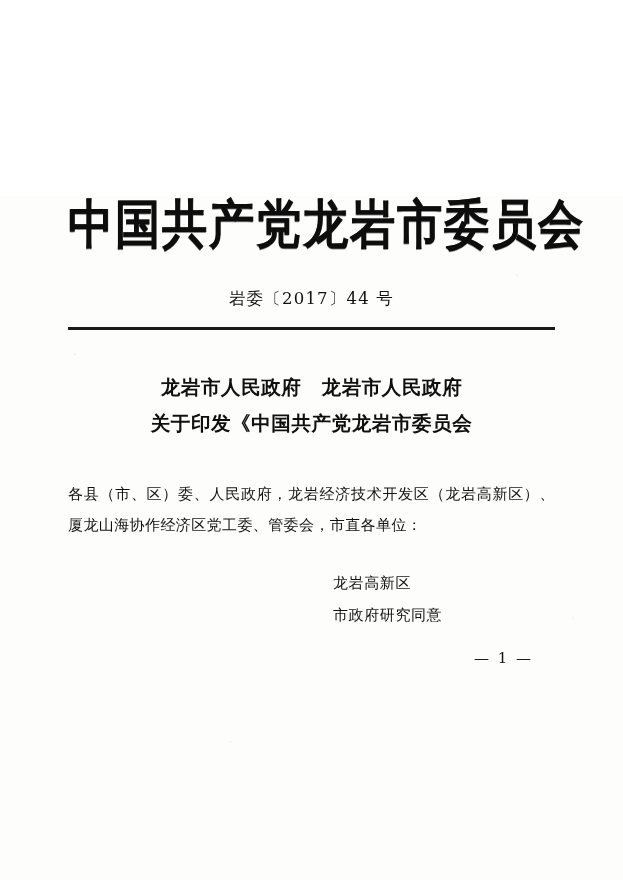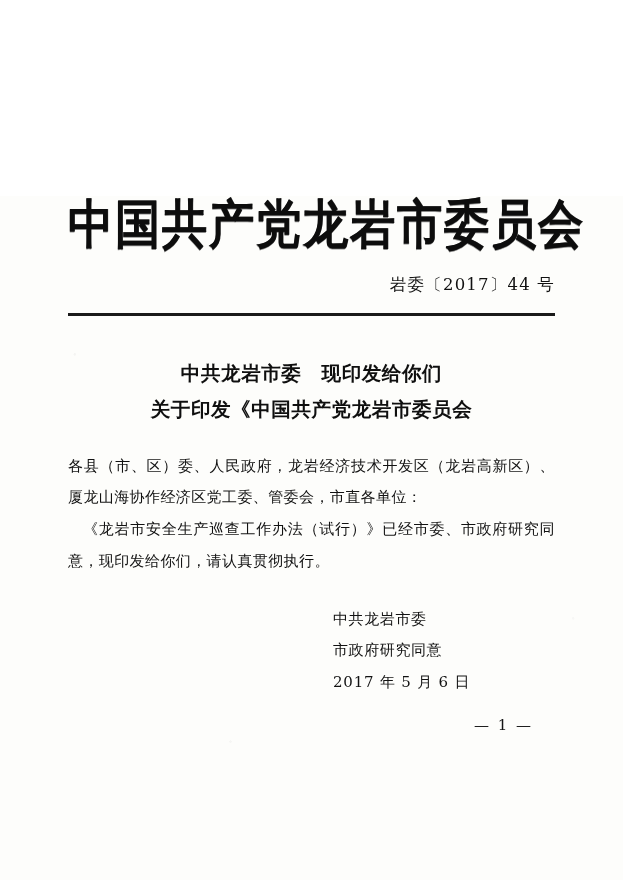--- a/index.html
+++ b/index.html
@@ -49,22 +49,22 @@
     line-height: 1.12;
     letter-spacing: 2px;
     color: #0d0d0d;
     transform: scaleY(1.16);
     transform-origin: center top;
     text-shadow: 0.6px 0 0 rgba(0,0,0,0.75), 0 0.6px 0 rgba(0,0,0,0.45);
     white-space: nowrap;
   }
 
   .doc-number {
-    margin-top: 28px;
-    text-align: right;
+    margin-top: 42px;
+    text-align: center;
     font-size: 16.5px;
     letter-spacing: 1.2px;
     color: #111;
     font-family: "DejaVu Serif", serif;
   }
 
   .rule {
     margin: 17px 0 0 0;
     height: 3px;
     background: #1a1a1a;
@@ -79,21 +79,21 @@
     font-size: 19.5px;
     line-height: 1.85;
     letter-spacing: 0.6px;
     color: #0f0f0f;
   }
   .title-line {
     white-space: nowrap;
   }
 
   .body-block {
-    margin-top: 22px;
+    margin-top: 36px;
     font-family: "DejaVu Serif", serif;
     font-size: 15px;
     line-height: 2.12;
     letter-spacing: 0.4px;
     color: #121212;
     text-align: justify;
   }
   .body-para {
     margin: 0;
   }
@@ -129,31 +129,29 @@
 <div class="page">
   <div class="content">
 
     <div class="masthead">中国共产党龙岩市委员会</div>
 
     <div class="doc-number">岩委〔2017〕44 号</div>
 
     <div class="rule"></div>
 
     <div class="title-block">
-      <div class="title-line">中共龙岩市委　现印发给你们</div>
+      <div class="title-line">龙岩市人民政府　龙岩市人民政府</div>
       <div class="title-line">关于印发《中国共产党龙岩市委员会</div>
     </div>
 
     <div class="body-block">
       <p class="body-para">各县（市、区）委、人民政府，龙岩经济技术开发区（龙岩高新区）、厦龙山海协作经济区党工委、管委会，市直各单位：</p>
-      <p class="body-para indent">《龙岩市安全生产巡查工作办法（试行）》已经市委、市政府研究同意，现印发给你们，请认真贯彻执行。</p>
     </div>
 
     <div class="signature">
-      <div class="sig-line">中共龙岩市委</div>
+      <div class="sig-line">龙岩高新区</div>
       <div class="sig-line">市政府研究同意</div>
-      <div class="sig-line sig-date">2017 年 5 月 6 日</div>
     </div>
 
     <div class="page-number">— 1 —</div>
 
   </div>
 </div>
 
 </body></html>

